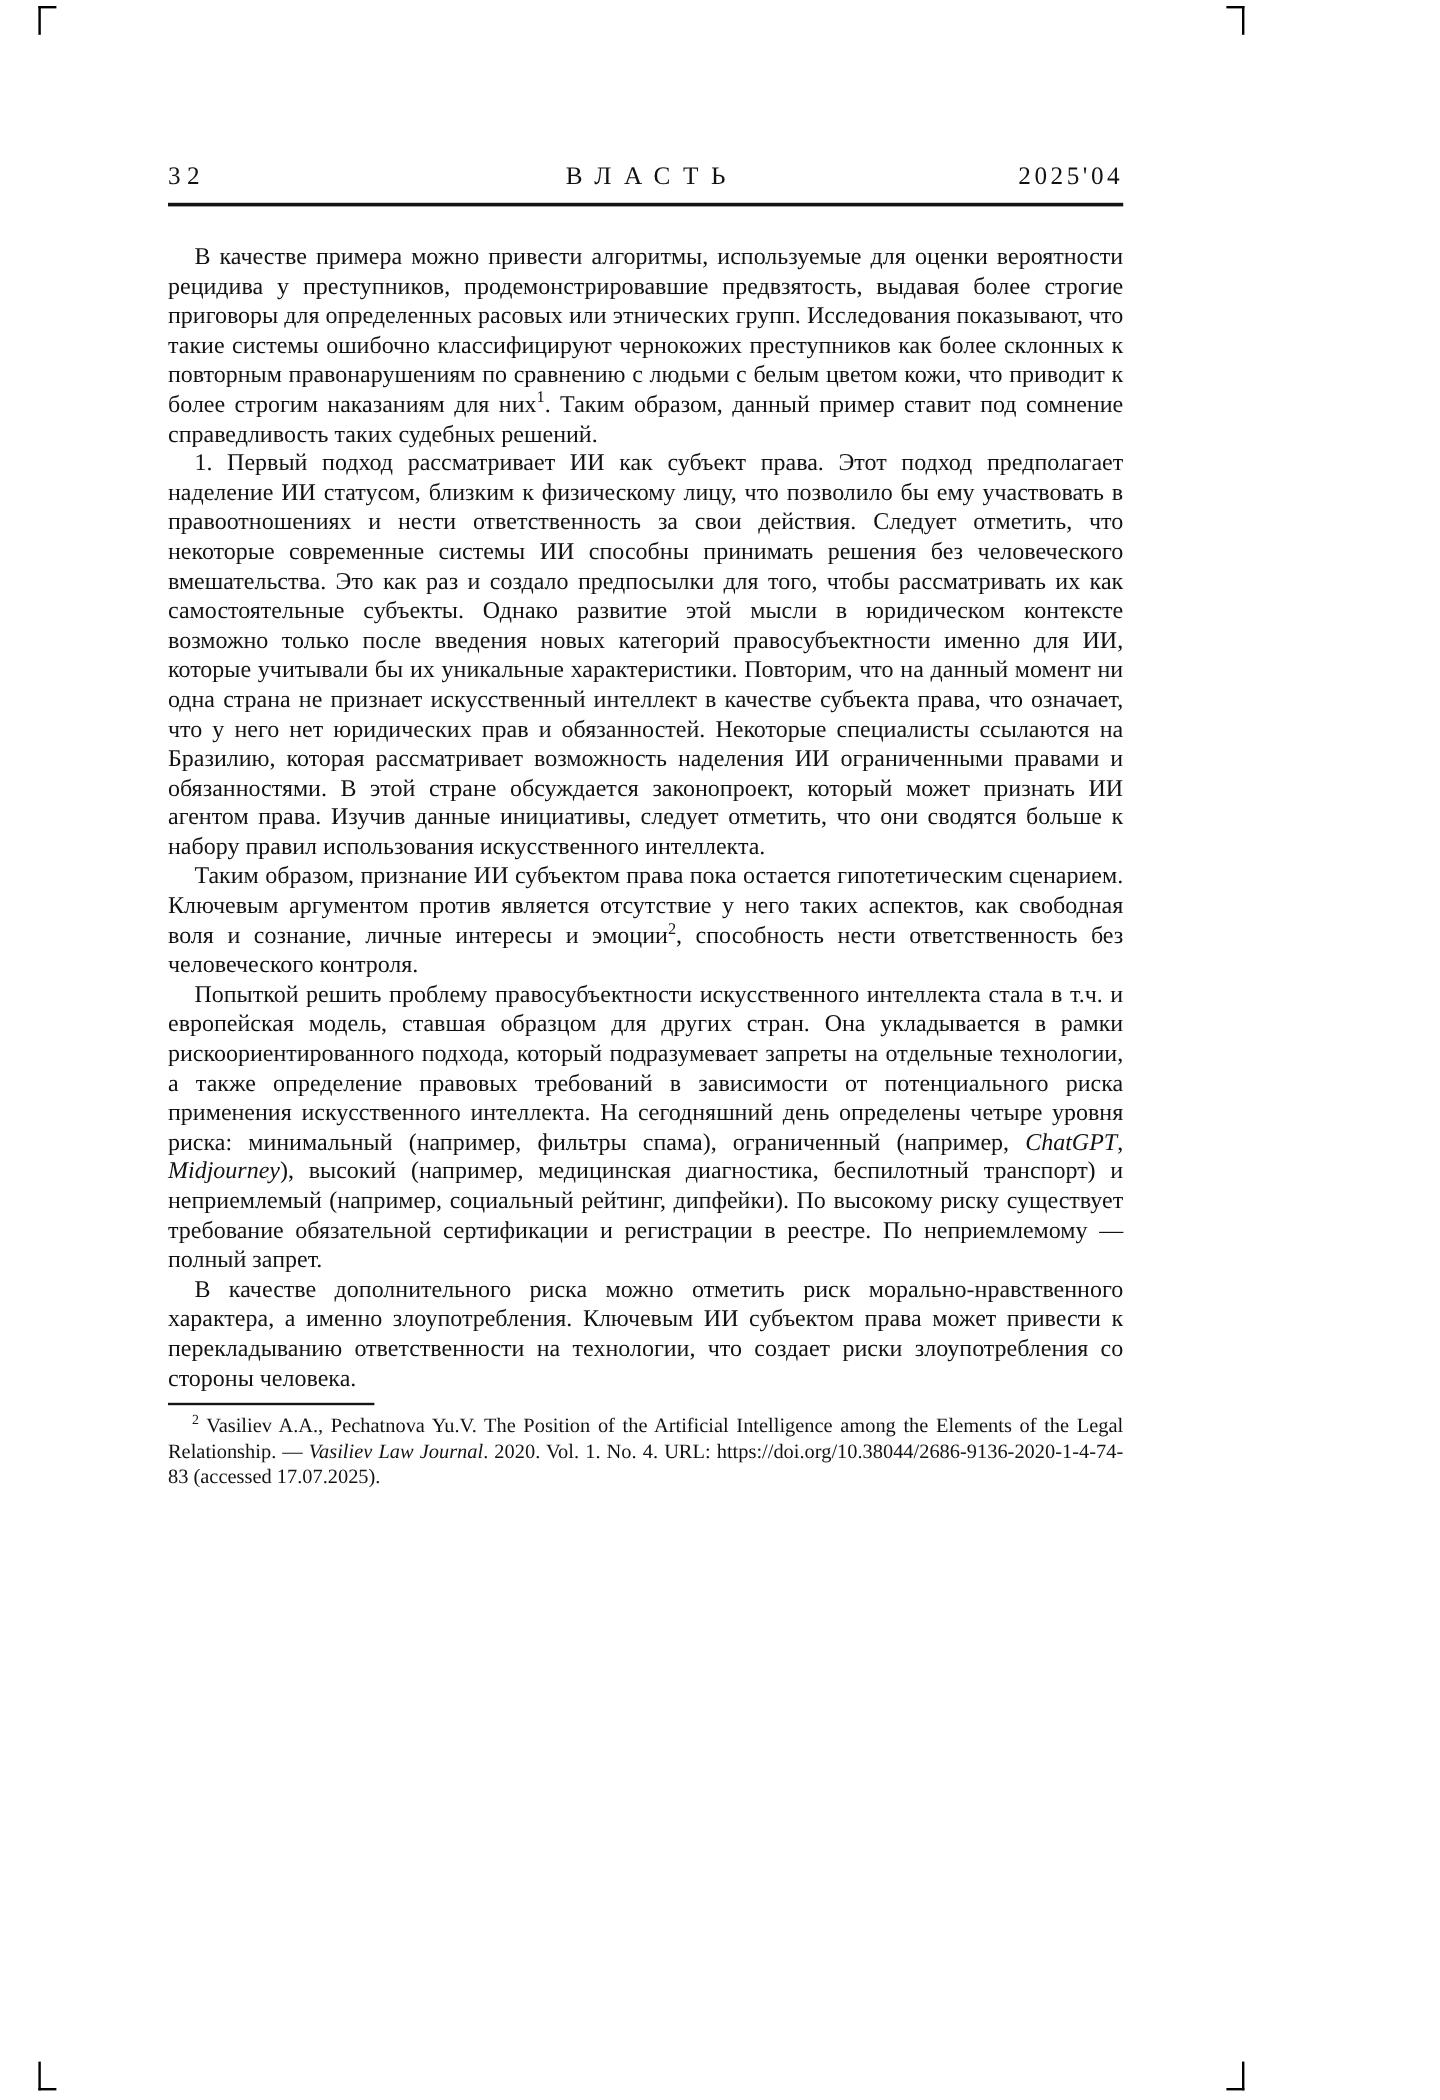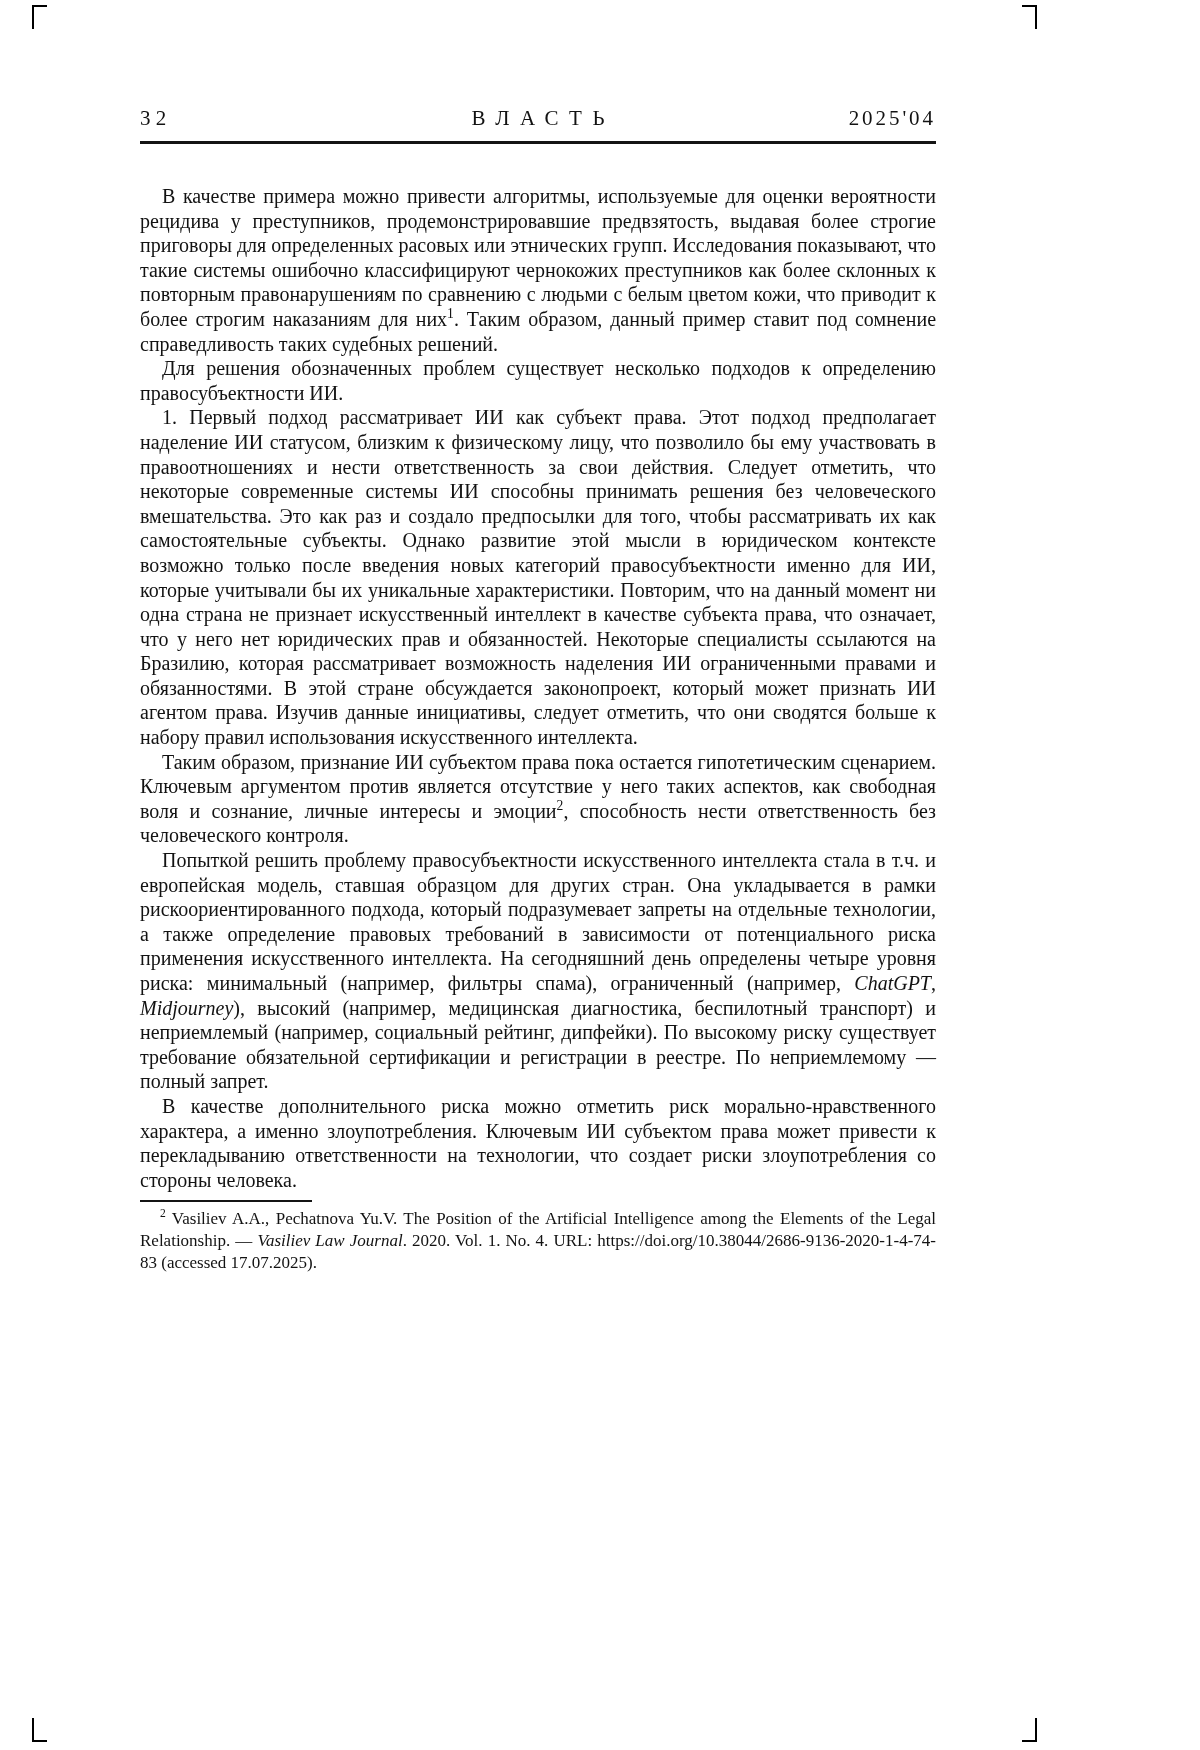--- a/index.html
+++ b/index.html
@@ -29,24 +29,24 @@
   .page-header {
     display: grid;
     grid-template-columns: 1fr auto 1fr;
     align-items: baseline;
     font-size: 21px;
     padding-bottom: 10px;
     border-bottom: 3px solid #141414;
   }
   .pg-num  { justify-self: start; letter-spacing: 0.25em; }
   .journal { justify-self: center; letter-spacing: 0.5em; text-indent: 0.5em; text-align: center; }
-  .issue   { justify-self: end;   letter-spacing: 0.14em; }
+  .issue   { justify-self: end;   letter-spacing: 0.14em; margin-top: 28px; }
 
   .article-body {
-    margin-top: 40px;
+    margin-top: 30px;
     font-size: 20px;
     line-height: 24.6px;
     text-align: justify;
     hyphens: auto;
     -webkit-hyphens: auto;
   }
   .para { text-indent: 22px; }
   .article-body sup, .footnote sup {
     font-size: 0.68em;
     line-height: 0;
@@ -76,21 +76,20 @@
 
   <div class="content">
     <header class="page-header">
       <span class="pg-num">32</span>
       <span class="journal">ВЛАСТЬ</span>
       <span class="issue">2025'04</span>
     </header>
 
     <main class="article-body">
         <p class="para"><span>В качестве примера можно привести алгоритмы, используемые для оценки вероятности рецидива у преступников, продемонстрировавшие предвзятость, выдавая более строгие приговоры для определенных расовых или этнических групп. Исследования показывают, что такие системы ошибочно классифицируют чернокожих преступников как более склонных к повторным правонарушениям по сравнению с людьми с белым цветом кожи, что приводит к более строгим наказаниям для них</span><sup>1</sup><span>. Таким образом, данный пример ставит под сомнение справедливость таких судебных решений.</span></p>
-        <p class="para"><span>Для решения обозначенных проблем существует несколько подходов к определению правосубъектности ИИ.</span></p>
         <p class="para"><span>1. Первый подход рассматривает ИИ как субъект права. Этот подход предполагает наделение ИИ статусом, близким к физическому лицу, что позволило бы ему участвовать в правоотношениях и нести ответственность за свои действия. Следует отметить, что некоторые современные системы ИИ способны принимать решения без человеческого вмешательства. Это как раз и создало предпосылки для того, чтобы рассматривать их как самостоятельные субъекты. Однако развитие этой мысли в юридическом контексте возможно только после введения новых категорий правосубъектности именно для ИИ, которые учитывали бы их уникальные характеристики. Повторим, что на данный момент ни одна страна не признает искусственный интеллект в качестве субъекта права, что означает, что у него нет юридических прав и обязанностей. Некоторые специалисты ссылаются на Бразилию, которая рассматривает возможность наделения ИИ ограниченными правами и обязанностями. В этой стране обсуждается законопроект, который может признать ИИ агентом права. Изучив данные инициативы, следует отметить, что они сводятся больше к набору правил использования искусственного интеллекта.</span></p>
         <p class="para"><span>Таким образом, признание ИИ субъектом права пока остается гипотетическим сценарием. Ключевым аргументом против является отсутствие у него таких аспектов, как свободная воля и сознание, личные интересы и эмоции</span><sup>2</sup><span>, способность нести ответственность без человеческого контроля.</span></p>
         <p class="para"><span>Попыткой решить проблему правосубъектности искусственного интеллекта стала в т.ч. и европейская модель, ставшая образцом для других стран. Она укладывается в рамки рискоориентированного подхода, который подразумевает запреты на отдельные технологии, а также определение правовых требований в зависимости от потенциального риска применения искусственного интеллекта. На сегодняшний день определены четыре уровня риска: минимальный (например, фильтры спама), ограниченный (например, </span><i>ChatGPT</i><span>, </span><i>Midjourney</i><span>), высокий (например, медицинская диагностика, беспилотный транспорт) и неприемлемый (например, социальный рейтинг, дипфейки). По высокому риску существует требование обязательной сертификации и регистрации в реестре. По неприемлемому — полный запрет.</span></p>
         <p class="para"><span>В качестве дополнительного риска можно отметить риск морально-нравственного характера, а именно злоупотребления. Ключевым ИИ субъектом права может привести к перекладыванию ответственности на технологии, что создает риски злоупотребления со стороны человека.</span></p>
       </main>
 
     <footer class="footnotes-section">
       <div class="footnote-rule"></div>
       <div class="footnotes">
           <p class="footnote"><sup>2</sup><span> Vasiliev A.A., Pechatnova Yu.V. The Position of the Artificial Intelligence among the Elements of the Legal Relationship. — </span><i>Vasiliev Law Journal</i><span>. 2020. Vol. 1. No. 4. URL: https://doi.org/10.38044/2686-9136-2020-1-4-74-83 (accessed 17.07.2025).</span></p>

